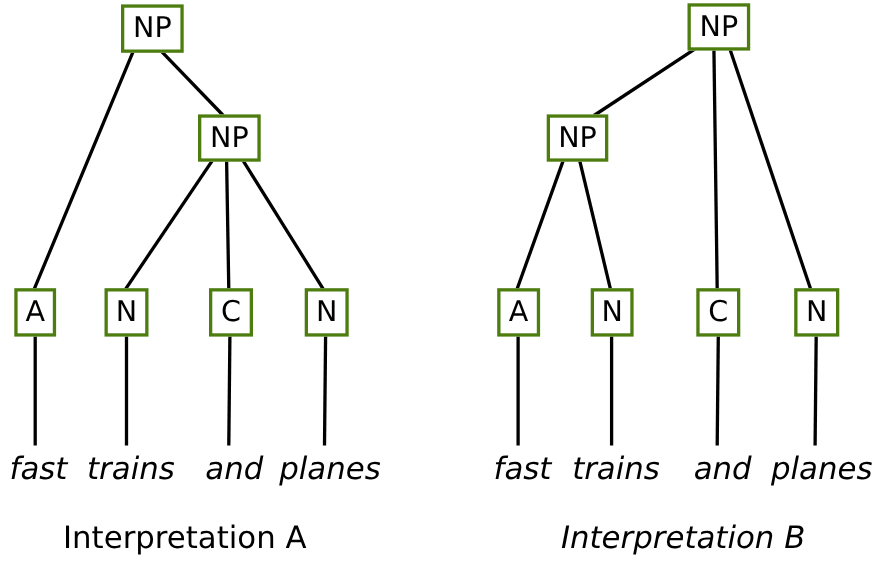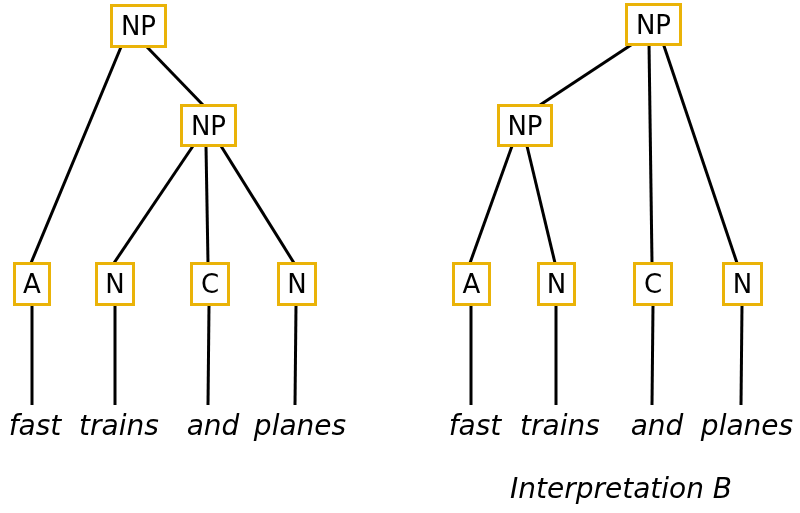--- a/index.html
+++ b/index.html
@@ -16,21 +16,21 @@
     overflow: hidden;
   }
   #edges {
     position: absolute;
     left: 0; top: 0;
     width: 800px; height: 513px;
   }
   .node {
     position: absolute;
     box-sizing: border-box;
-    border: 3px solid #eab308;
+    border: 3px solid #4d7c0f;
     background: #ffffff;
     color: #000000;
     display: flex;
     align-items: center;
     justify-content: center;
     font-size: 26px;
     line-height: 1;
   }
   .word {
     position: absolute;
@@ -87,20 +87,21 @@
 
   <div class="node" style="left:190px; top:262px; width:40px; height:44px;">C</div>
 
   <div class="node" style="left:277px; top:262px; width:40px; height:44px;">N</div>
 
   <div class="word" style="left:35px;  top:409px;">fast</div>
   <div class="word" style="left:119px; top:409px;">trains</div>
   <div class="word" style="left:213px; top:409px;">and</div>
   <div class="word" style="left:300px; top:409px;">planes</div>
 
+  <div class="caption" style="left:168px; top:472px;">Interpretation A</div>
 
   <div class="node" style="left:625px; top:3px;  width:57px; height:43px;">NP</div>
 
   <div class="node" style="left:497px; top:104px; width:56px; height:43px;">NP</div>
 
   <div class="node" style="left:452px; top:262px; width:39px; height:44px;">A</div>
 
   <div class="node" style="left:537px; top:262px; width:39px; height:44px;">N</div>
 
   <div class="node" style="left:633px; top:262px; width:40px; height:44px;">C</div>

